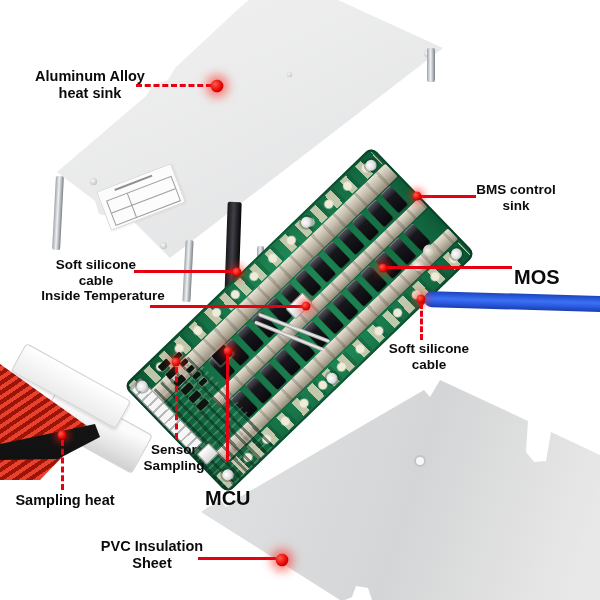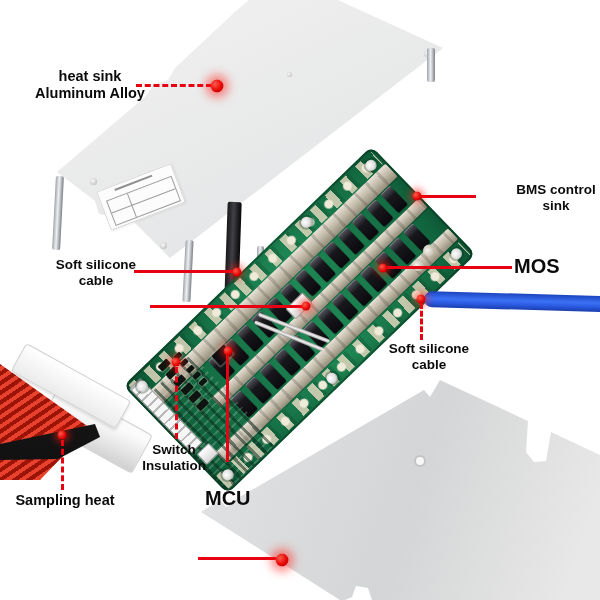--- a/index.html
+++ b/index.html
@@ -210,73 +210,76 @@
   <div class="housing-lid"></div>
 
   <div class="pvc"></div>
   <div class="pvc-hole"></div>
 
   <div class="bluecable"></div>
 
   <div class="pline dashh" style="left:136px;top:84px;width:76px;"></div>
   <div class="pdot big" style="left:217px;top:86px;"></div>
   <div class="lbl mid" style="left:90px;top:68px;">
+    <span>Aluminum Alloy</span>
     <span>heat sink</span>
-    <span>Aluminum Alloy</span>
   </div>
 
   <div class="pline" style="left:134px;top:270px;width:99px;"></div>
   <div class="pdot" style="left:237px;top:272px;"></div>
   <div class="lbl" style="left:96px;top:257px;">
     <span>Soft silicone</span>
     <span>cable</span>
   </div>
 
   <div class="pline" style="left:150px;top:305px;width:152px;"></div>
   <div class="pdot" style="left:306px;top:306px;"></div>
   <div class="lbl" style="left:103px;top:288px;">
+    <span>Inside Temperature</span>
   </div>
 
   <div class="pline" style="left:421px;top:195px;width:55px;"></div>
   <div class="pdot" style="left:417px;top:196px;"></div>
-  <div class="lbl" style="left:516px;top:182px;margin-left:40px;">
+  <div class="lbl" style="left:516px;top:182px;">
     <span>BMS control</span>
     <span>sink</span>
   </div>
 
   <div class="pline" style="left:387px;top:266px;width:125px;"></div>
   <div class="pdot" style="left:383px;top:268px;"></div>
-  <div class="lbl big" style="left:514px;top:256px;">
+  <div class="lbl big" style="left:514px;top:267px;">
     <span>MOS</span>
   </div>
 
   <div class="pline dashv" style="left:420px;top:303px;height:37px;"></div>
   <div class="pdot" style="left:421px;top:299px;"></div>
   <div class="lbl" style="left:429px;top:341px;">
     <span>Soft silicone</span>
     <span>cable</span>
   </div>
 
   <div class="pline dashv" style="left:175px;top:367px;height:72px;"></div>
   <div class="pdot" style="left:176px;top:362px;"></div>
   <div class="lbl" style="left:174px;top:442px;">
-    <span>Switch</span>
-    <span>Insulation</span>
+    <span>Sensor</span>
+    <span>Sampling</span>
   </div>
 
   <div class="pline vert" style="left:226px;top:354px;height:108px;"></div>
   <div class="pdot" style="left:228px;top:351px;"></div>
   <div class="lbl big" style="left:205px;top:488px;">
     <span>MCU</span>
   </div>
 
   <div class="pline dashv" style="left:61px;top:440px;height:50px;"></div>
   <div class="pdot" style="left:62px;top:435px;"></div>
   <div class="lbl mid" style="left:65px;top:492px;">
     <span>Sampling heat</span>
   </div>
 
   <div class="pline" style="left:198px;top:557px;width:78px;"></div>
   <div class="pdot big" style="left:282px;top:560px;"></div>
   <div class="lbl mid" style="left:152px;top:538px;">
+    <span>PVC Insulation</span>
+    <span>Sheet</span>
   </div>
 
 </div>
 
 </body></html>

